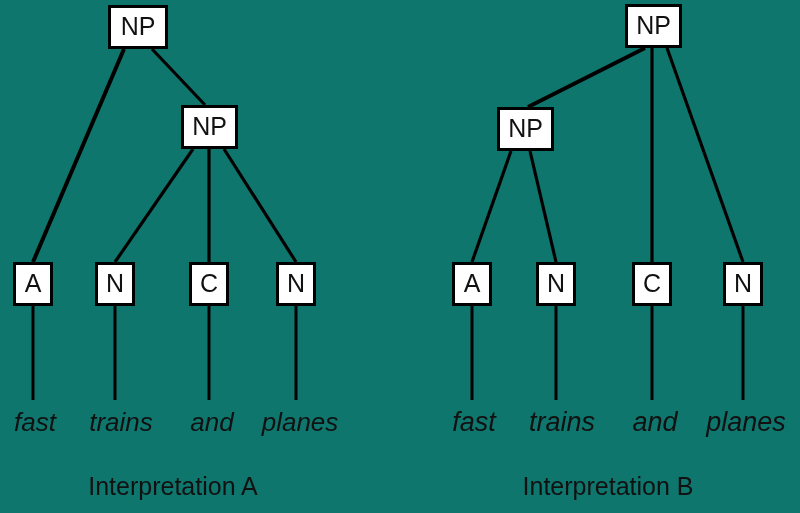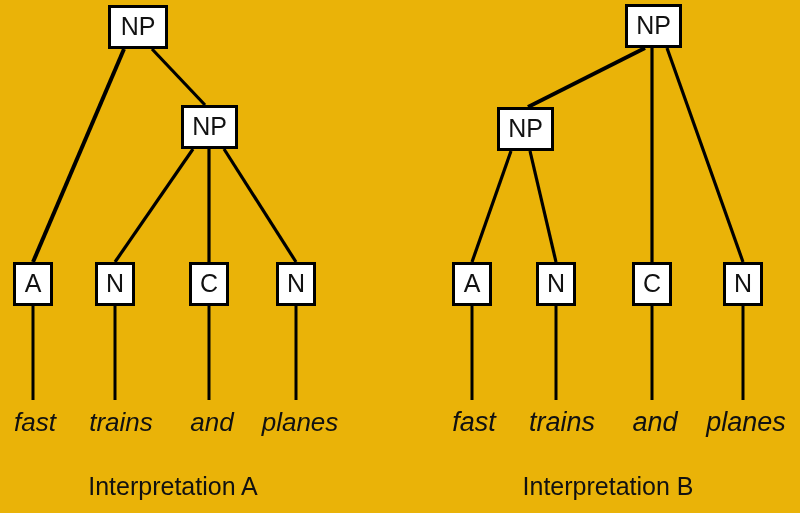--- a/index.html
+++ b/index.html
@@ -10,21 +10,21 @@
   body {
     width: 800px;
     height: 513px;
     overflow: hidden;
     font-family: "Liberation Sans", sans-serif;
   }
   #figure {
     position: relative;
     width: 800px;
     height: 513px;
-    background: #eab308;
+    background: #0f766e;
   }
   svg#tree-canvas {
     position: absolute;
     left: 0;
     top: 0;
     width: 800px;
     height: 513px;
     display: block;
   }
   .node-box {

